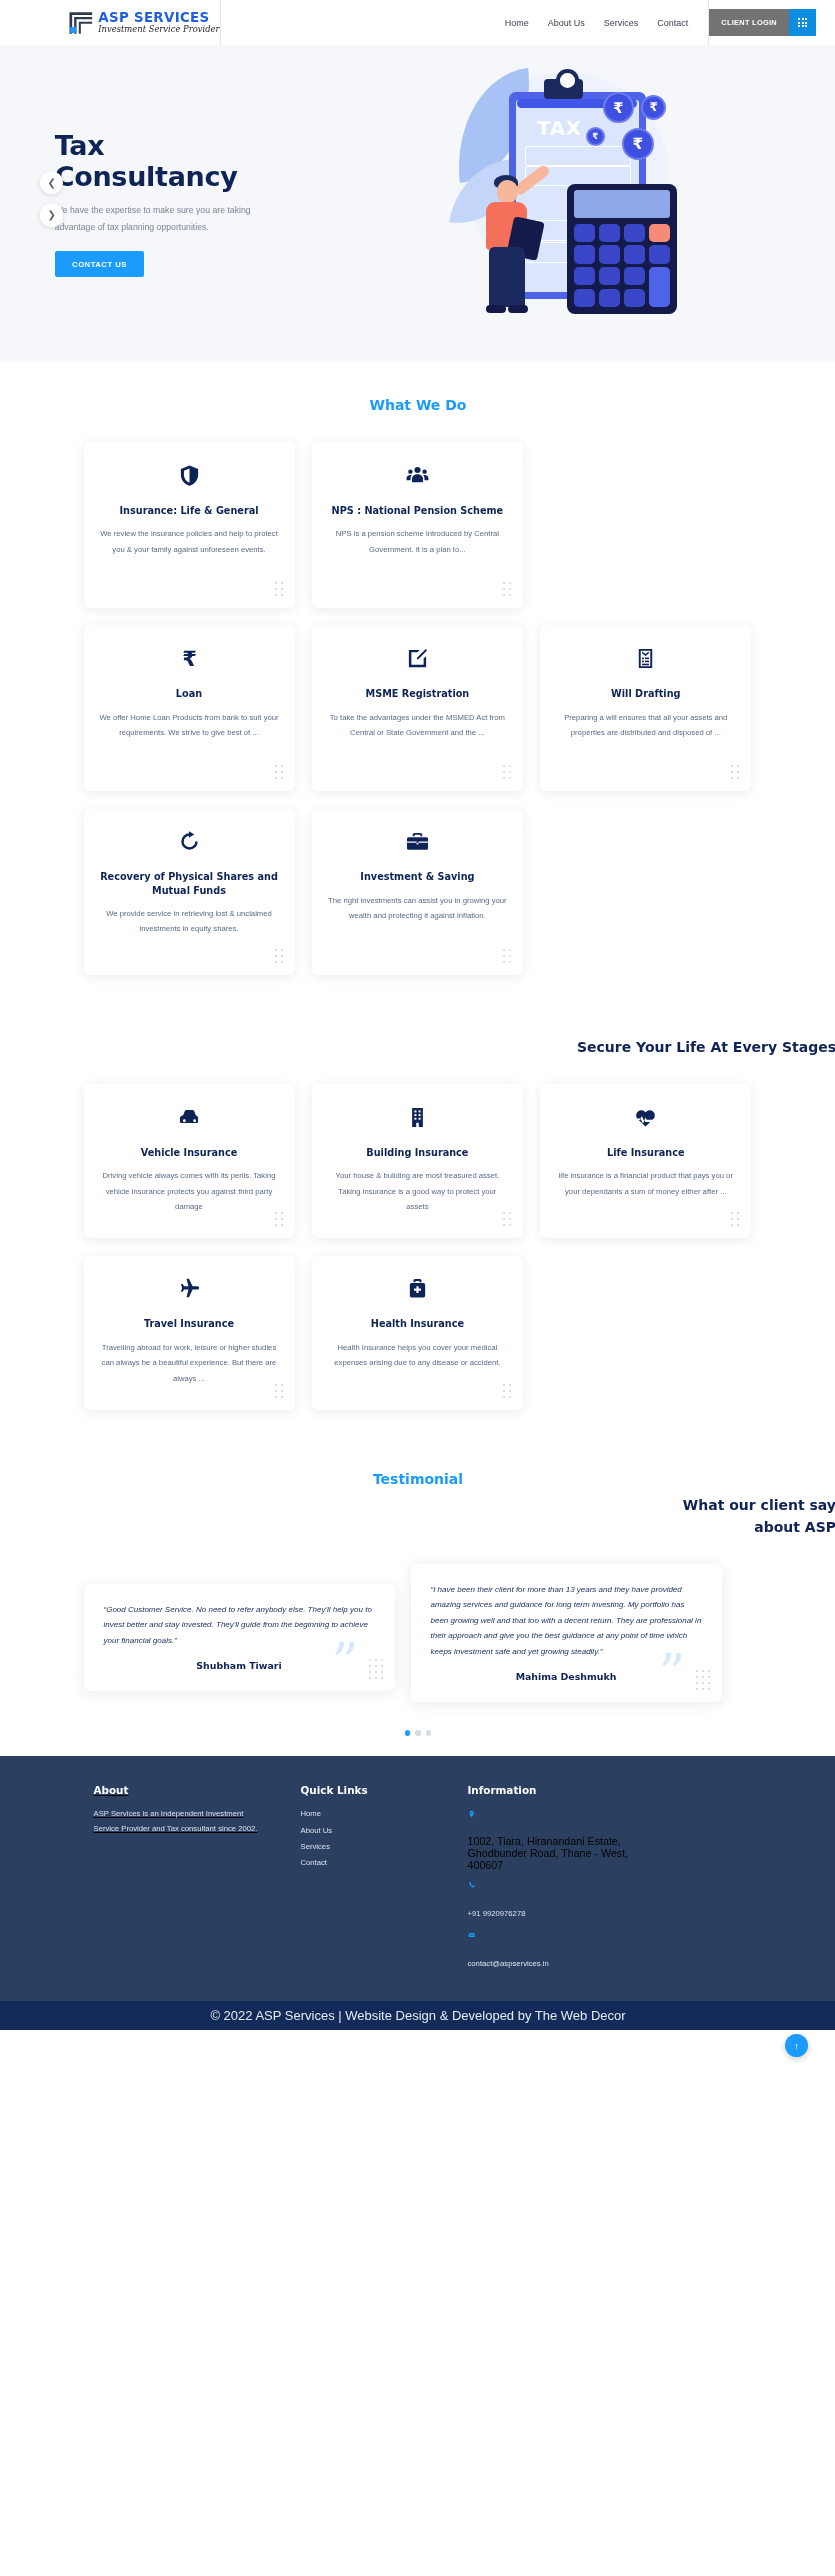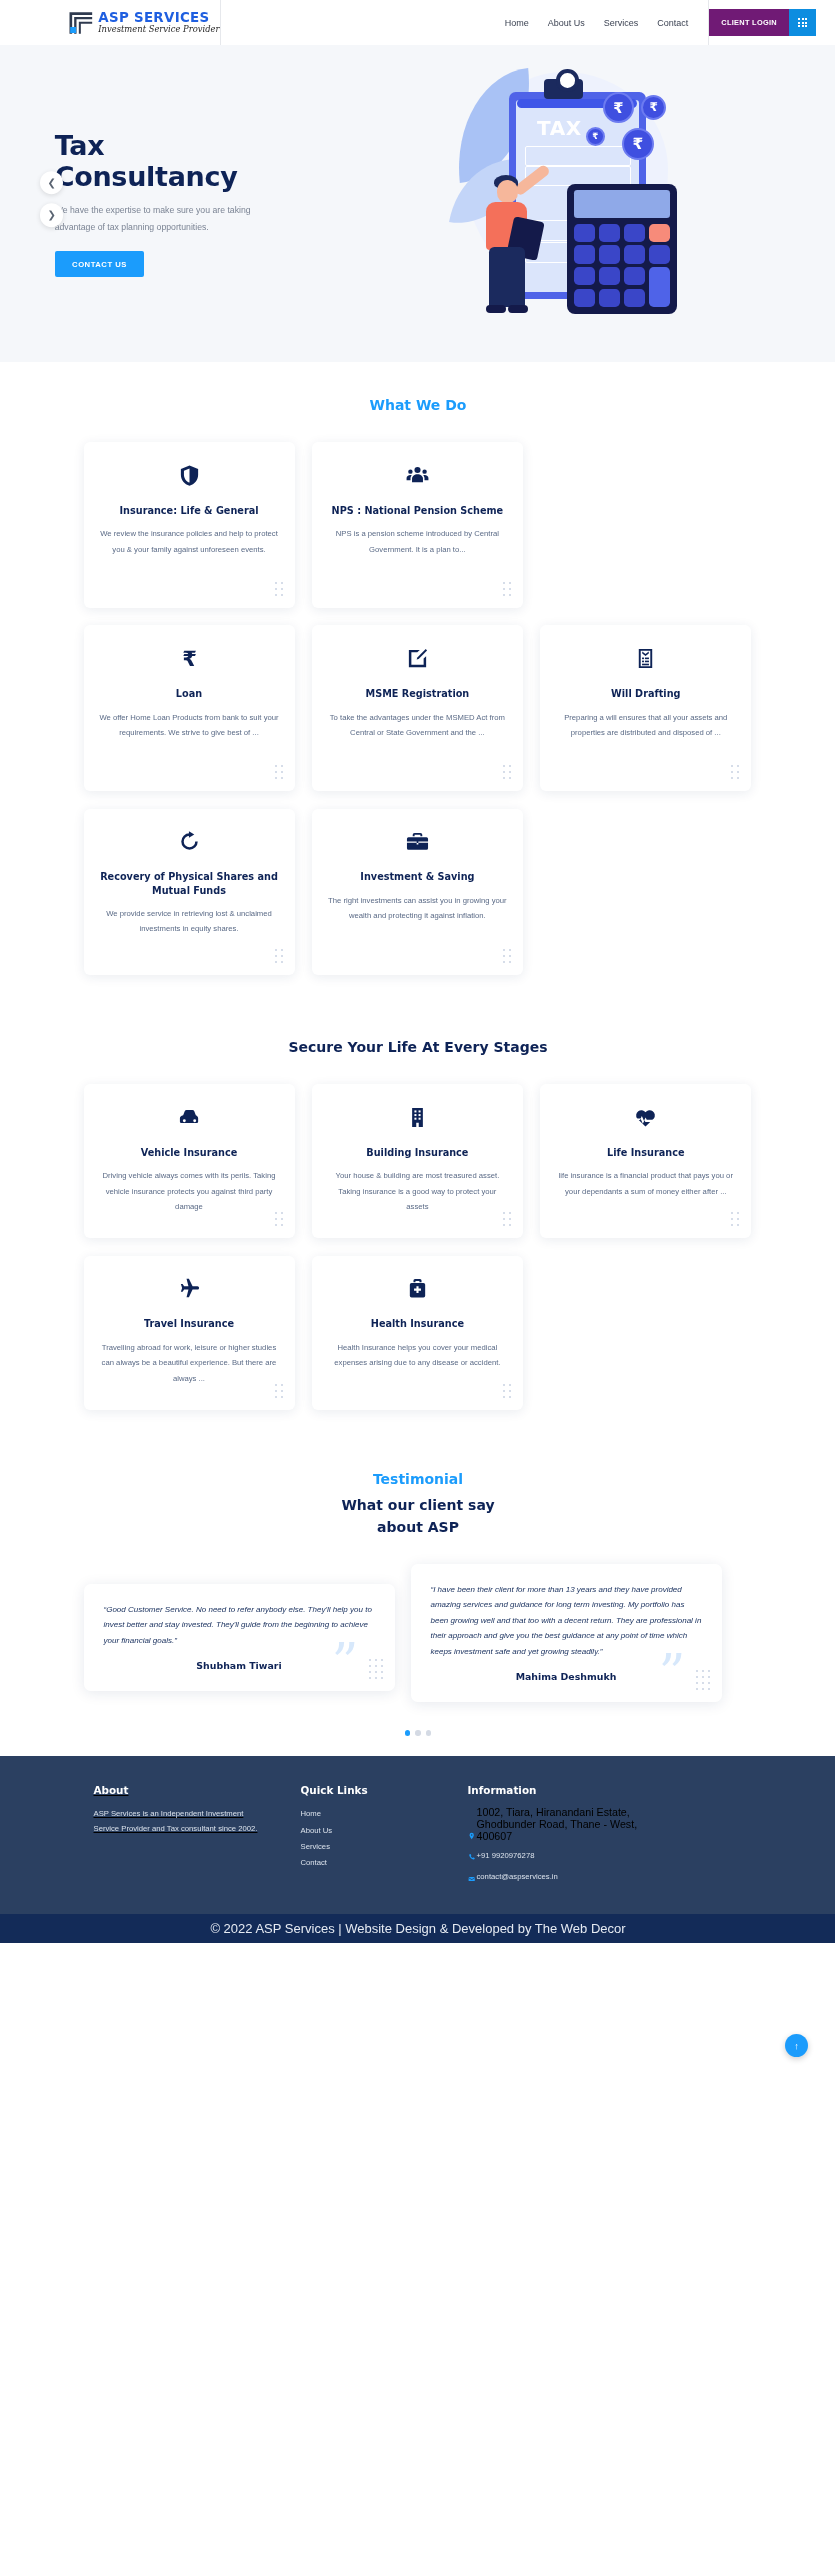--- a/index.html
+++ b/index.html
@@ -62,21 +62,21 @@
     color: #3c4353;
     text-decoration: none;
     font-family: "Liberation Sans", sans-serif;
   }
   .client-login-wrap {
     display: flex;
     align-items: center;
     border-left: 0.7px solid #e6e8ec;
   }
   .client-login {
-    background: #701a75;
+    background: #737373;
     color: #ffffff;
     font-size: 7.4px;
     font-weight: bold;
     letter-spacing: 0.3px;
     padding: 0 12px;
     height: 27px;
     display: flex;
     align-items: center;
     border: none;
     cursor: pointer;
@@ -259,21 +259,21 @@
   
   .section { background: #fff; }
   .sec-title-blue {
     text-align: center;
     font-family: "DejaVu Sans", sans-serif;
     font-size: 14px;
     font-weight: bold;
     color: #1b9cfc;
   }
   .sec-title-dark {
-    text-align: center;
+    text-align: right;
     font-family: "DejaVu Sans", sans-serif;
     font-size: 14px;
     font-weight: bold;
     color: #0e2356;
   }
   .cards-wrap { width: 669px; margin: 0 auto; }
   .card-row { display: flex; gap: 17.4px; margin-bottom: 17.4px; }
   .card {
     width: 211px;
     background: #ffffff;
@@ -370,21 +370,21 @@
     margin-bottom: 10.7px;
   }
   .footer p, .footer a, .footer li {
     color: #dbe2ec;
     font-size: 7.7px;
     line-height: 1.95;
     text-decoration: none;
     list-style: none;
   }
   .f-links li { margin-bottom: 1.3px; }
-  .info-row { display: flex; align-items: flex-end; gap: 1px; margin-bottom: 6px; }
+  .info-row { display: flex; align-items: flex-start; gap: 15px; margin-bottom: 6px; flex-direction: column; }
   .info-row .ico { color: #1b9cfc; flex: 0 0 8px; margin-top: 2px; }
   .info-row .ico svg { width: 7.4px; height: 8px; fill: #1b9cfc; }
   .copyright {
     background: #132b58;
     text-align: center;
     color: #e6ebf3;
     font-size: 13px;
     padding: 7.4px 0;
   }
   .scroll-top {

